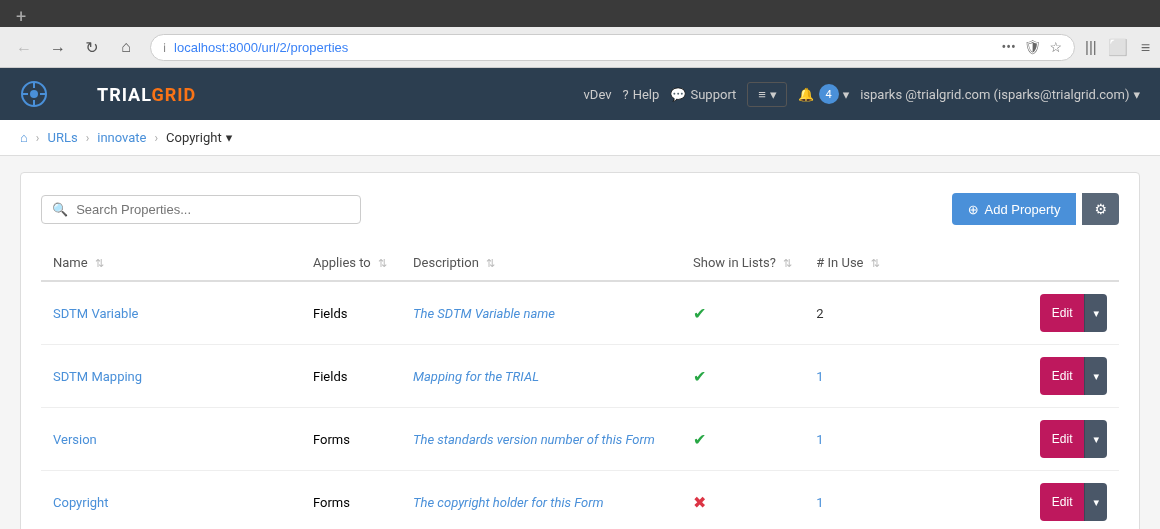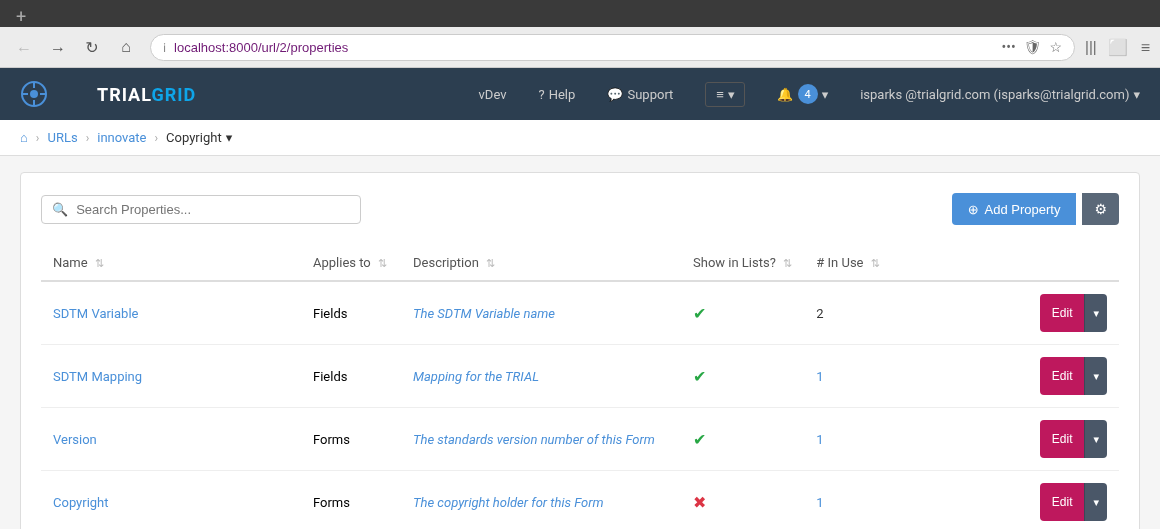--- a/index.html
+++ b/index.html
@@ -10,33 +10,33 @@
     .browser-tab { background: #f5f5f5; border-radius: 6px 6px 0 0; padding: 6px 14px; display: flex; align-items: center; gap: 8px; font-size: 12px; color: #333; min-width: 180px; }
     .browser-tab-icon { width: 14px; height: 14px; background: #4a90d9; border-radius: 2px; display: inline-block; }
     .browser-tab-close { color: #666; cursor: pointer; margin-left: 8px; font-size: 13px; }
     .browser-tab-new { color: #aaa; font-size: 18px; cursor: pointer; padding: 0 8px; }
 
     .browser-nav { background: #ececec; padding: 6px 10px; display: flex; align-items: center; gap: 6px; border-bottom: 1px solid #ccc; }
     .nav-btn { width: 28px; height: 28px; border-radius: 50%; border: none; background: transparent; color: #555; font-size: 16px; cursor: pointer; display: flex; align-items: center; justify-content: center; }
     .nav-btn.disabled { color: #bbb; cursor: default; }
     .address-bar-wrap { flex: 1; display: flex; align-items: center; background: #fff; border: 1px solid #ccc; border-radius: 20px; padding: 4px 12px; gap: 8px; margin: 0 4px; }
     .address-bar-icon { color: #888; font-size: 12px; }
-    .address-bar { flex: 1; border: none; outline: none; font-size: 13px; color: #701a75; background: transparent; }
+    .address-bar { flex: 1; border: none; outline: none; font-size: 13px; color: #3b82f6; background: transparent; }
     .nav-extras { display: flex; align-items: center; gap: 8px; color: #666; font-size: 14px; }
     .nav-extras span { cursor: pointer; }
     .nav-extras-right { display: flex; align-items: center; gap: 12px; color: #666; font-size: 16px; }
 
     
     .app-header { background: #2c3e50; display: flex; align-items: center; padding: 0 20px; height: 52px; }
     .logo-wrap { display: flex; align-items: center; gap: 8px; }
     .logo-icon { width: 28px; height: 28px; }
     .logo-text { font-size: 18px; font-weight: bold; letter-spacing: 1px; }
     .logo-trial { color: #fff; margin-left: 41px; }
-    .logo-grid { color: #0ea5e9; }
-    .header-nav { margin-left: auto; display: flex; align-items: center; gap: 32px; color: #ccc; font-size: 13px; }
+    .logo-grid { color: #f97316; }
+    .header-nav { margin-left: auto; display: flex; align-items: center; gap: 11px; color: #ccc; font-size: 13px; }
     .header-nav a { color: #ccc; text-decoration: none; cursor: pointer; display: flex; align-items: center; gap: 4px; }
     .header-menu-btn { background: transparent; border: 1px solid #555; color: #ccc; padding: 4px 10px; border-radius: 3px; cursor: pointer; display: flex; align-items: center; gap: 4px; font-size: 13px; }
     .notif-badge { background: #4a90d9; color: #fff; border-radius: 50%; width: 20px; height: 20px; font-size: 11px; display: flex; align-items: center; justify-content: center; }
     .notif-wrap { display: flex; align-items: center; gap: 4px; cursor: pointer; }
     .user-btn { color: #ccc; font-size: 13px; cursor: pointer; display: flex; align-items: center; gap: 4px; }
 
     
     .breadcrumb-bar { background: #fff; padding: 10px 20px; border-bottom: 1px solid #ddd; display: flex; align-items: center; gap: 8px; font-size: 13px; color: #555; }
     .breadcrumb-bar a { color: #4a90d9; text-decoration: none; }
     .breadcrumb-sep { color: #aaa; font-size: 12px; }

